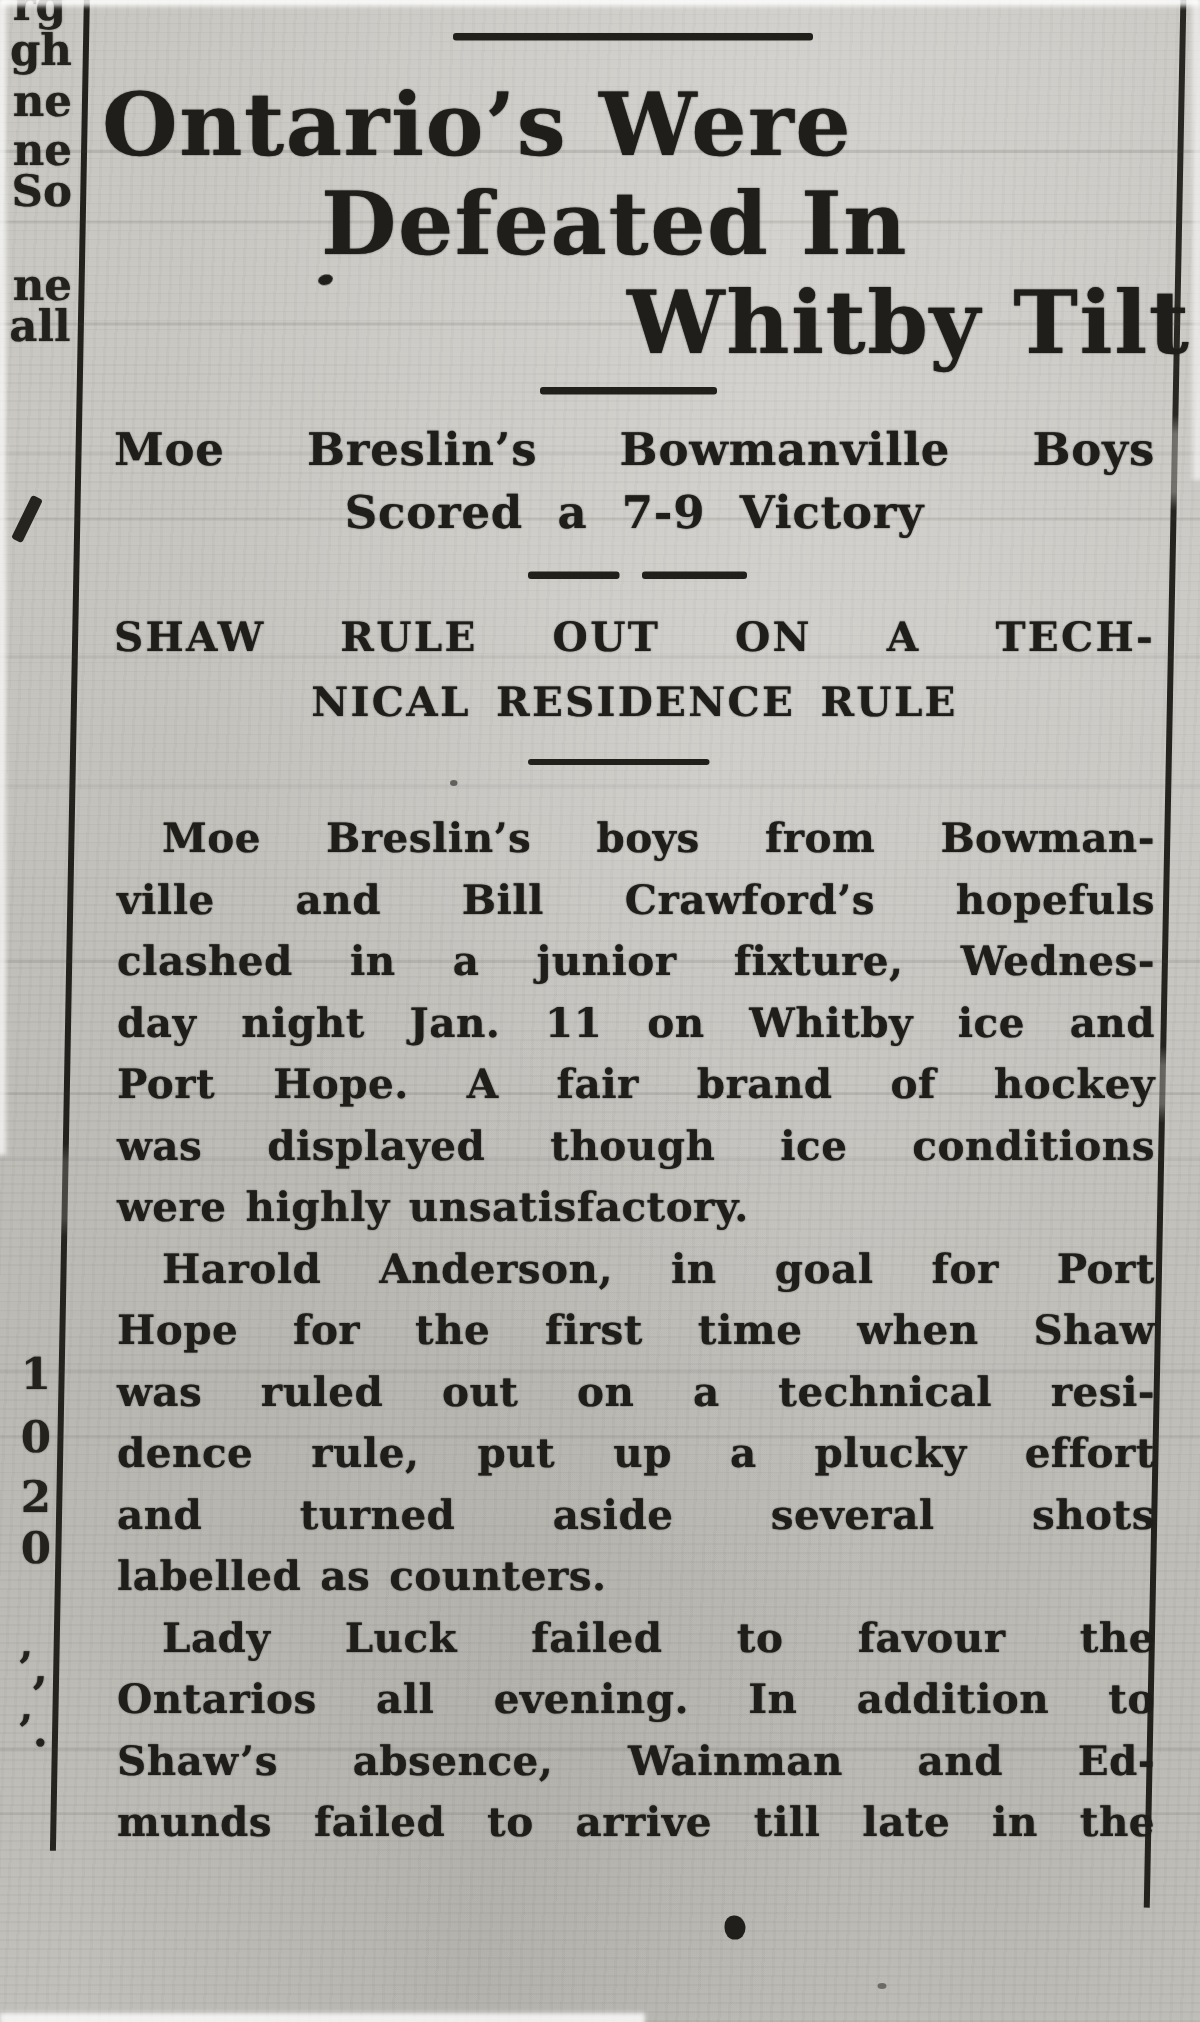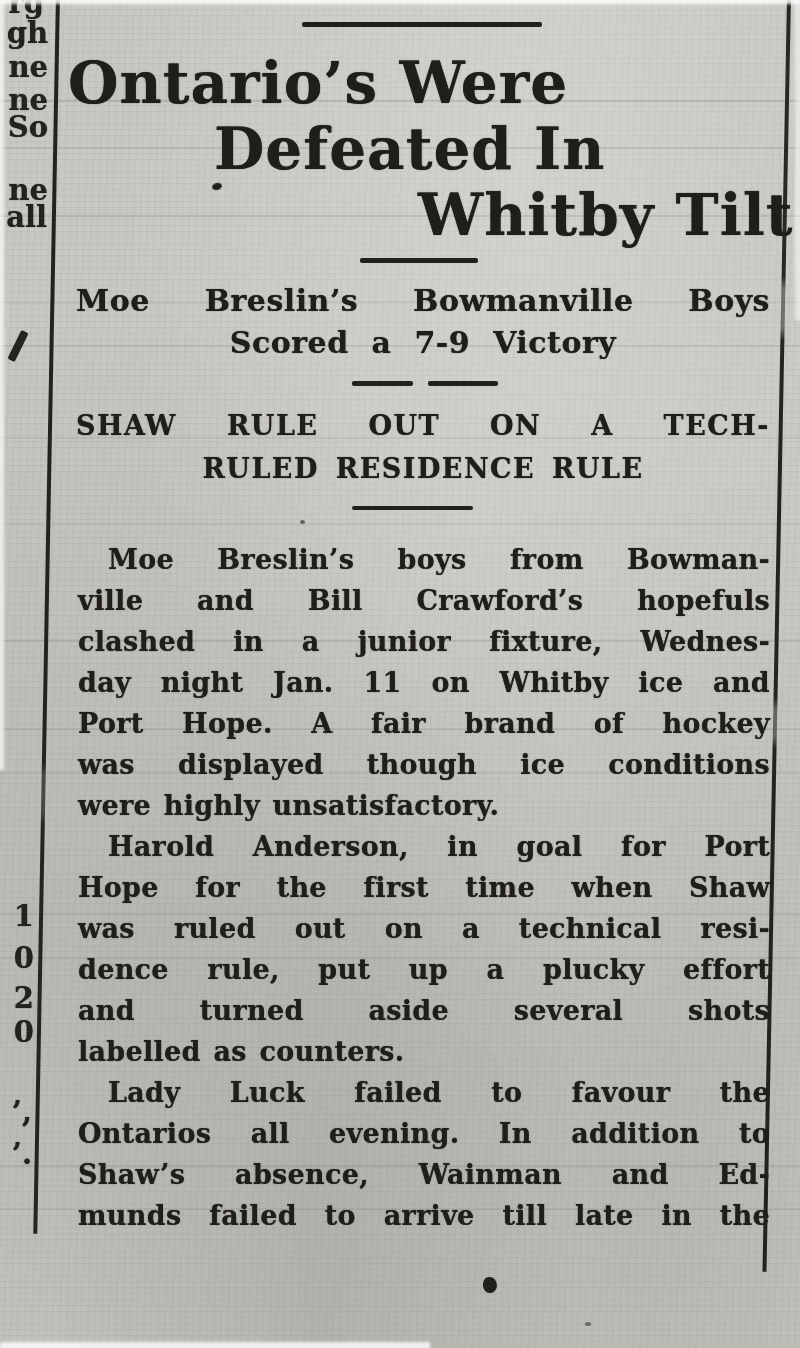--- a/index.html
+++ b/index.html
@@ -128,21 +128,21 @@
     <div class="hl i2">Whitby Tilt</div>
   </div>
 
   <div class="subhead">
     <div class="jl">Moe Breslin’s Bowmanville Boys</div>
     <div class="cl">Scored a 7-9 Victory</div>
   </div>
 
   <div class="kicker">
     <div class="jl">SHAW RULE OUT ON A TECH-</div>
-    <div class="cl" style="word-spacing:6px">RULED RESIDENCE RULE</div>
+    <div class="cl" style="word-spacing:6px">NICAL RESIDENCE RULE</div>
   </div>
 
   <div class="body-col">
     <div class="para">
       <div class="jl ind">Moe Breslin’s boys from Bowman-</div>
       <div class="jl">ville and Bill Crawford’s hopefuls</div>
       <div class="jl">clashed in a junior fixture, Wednes-</div>
       <div class="jl">day night Jan. 11 on Whitby ice and</div>
       <div class="jl">Port Hope. A fair brand of hockey</div>
       <div class="jl">was displayed though ice conditions</div>

